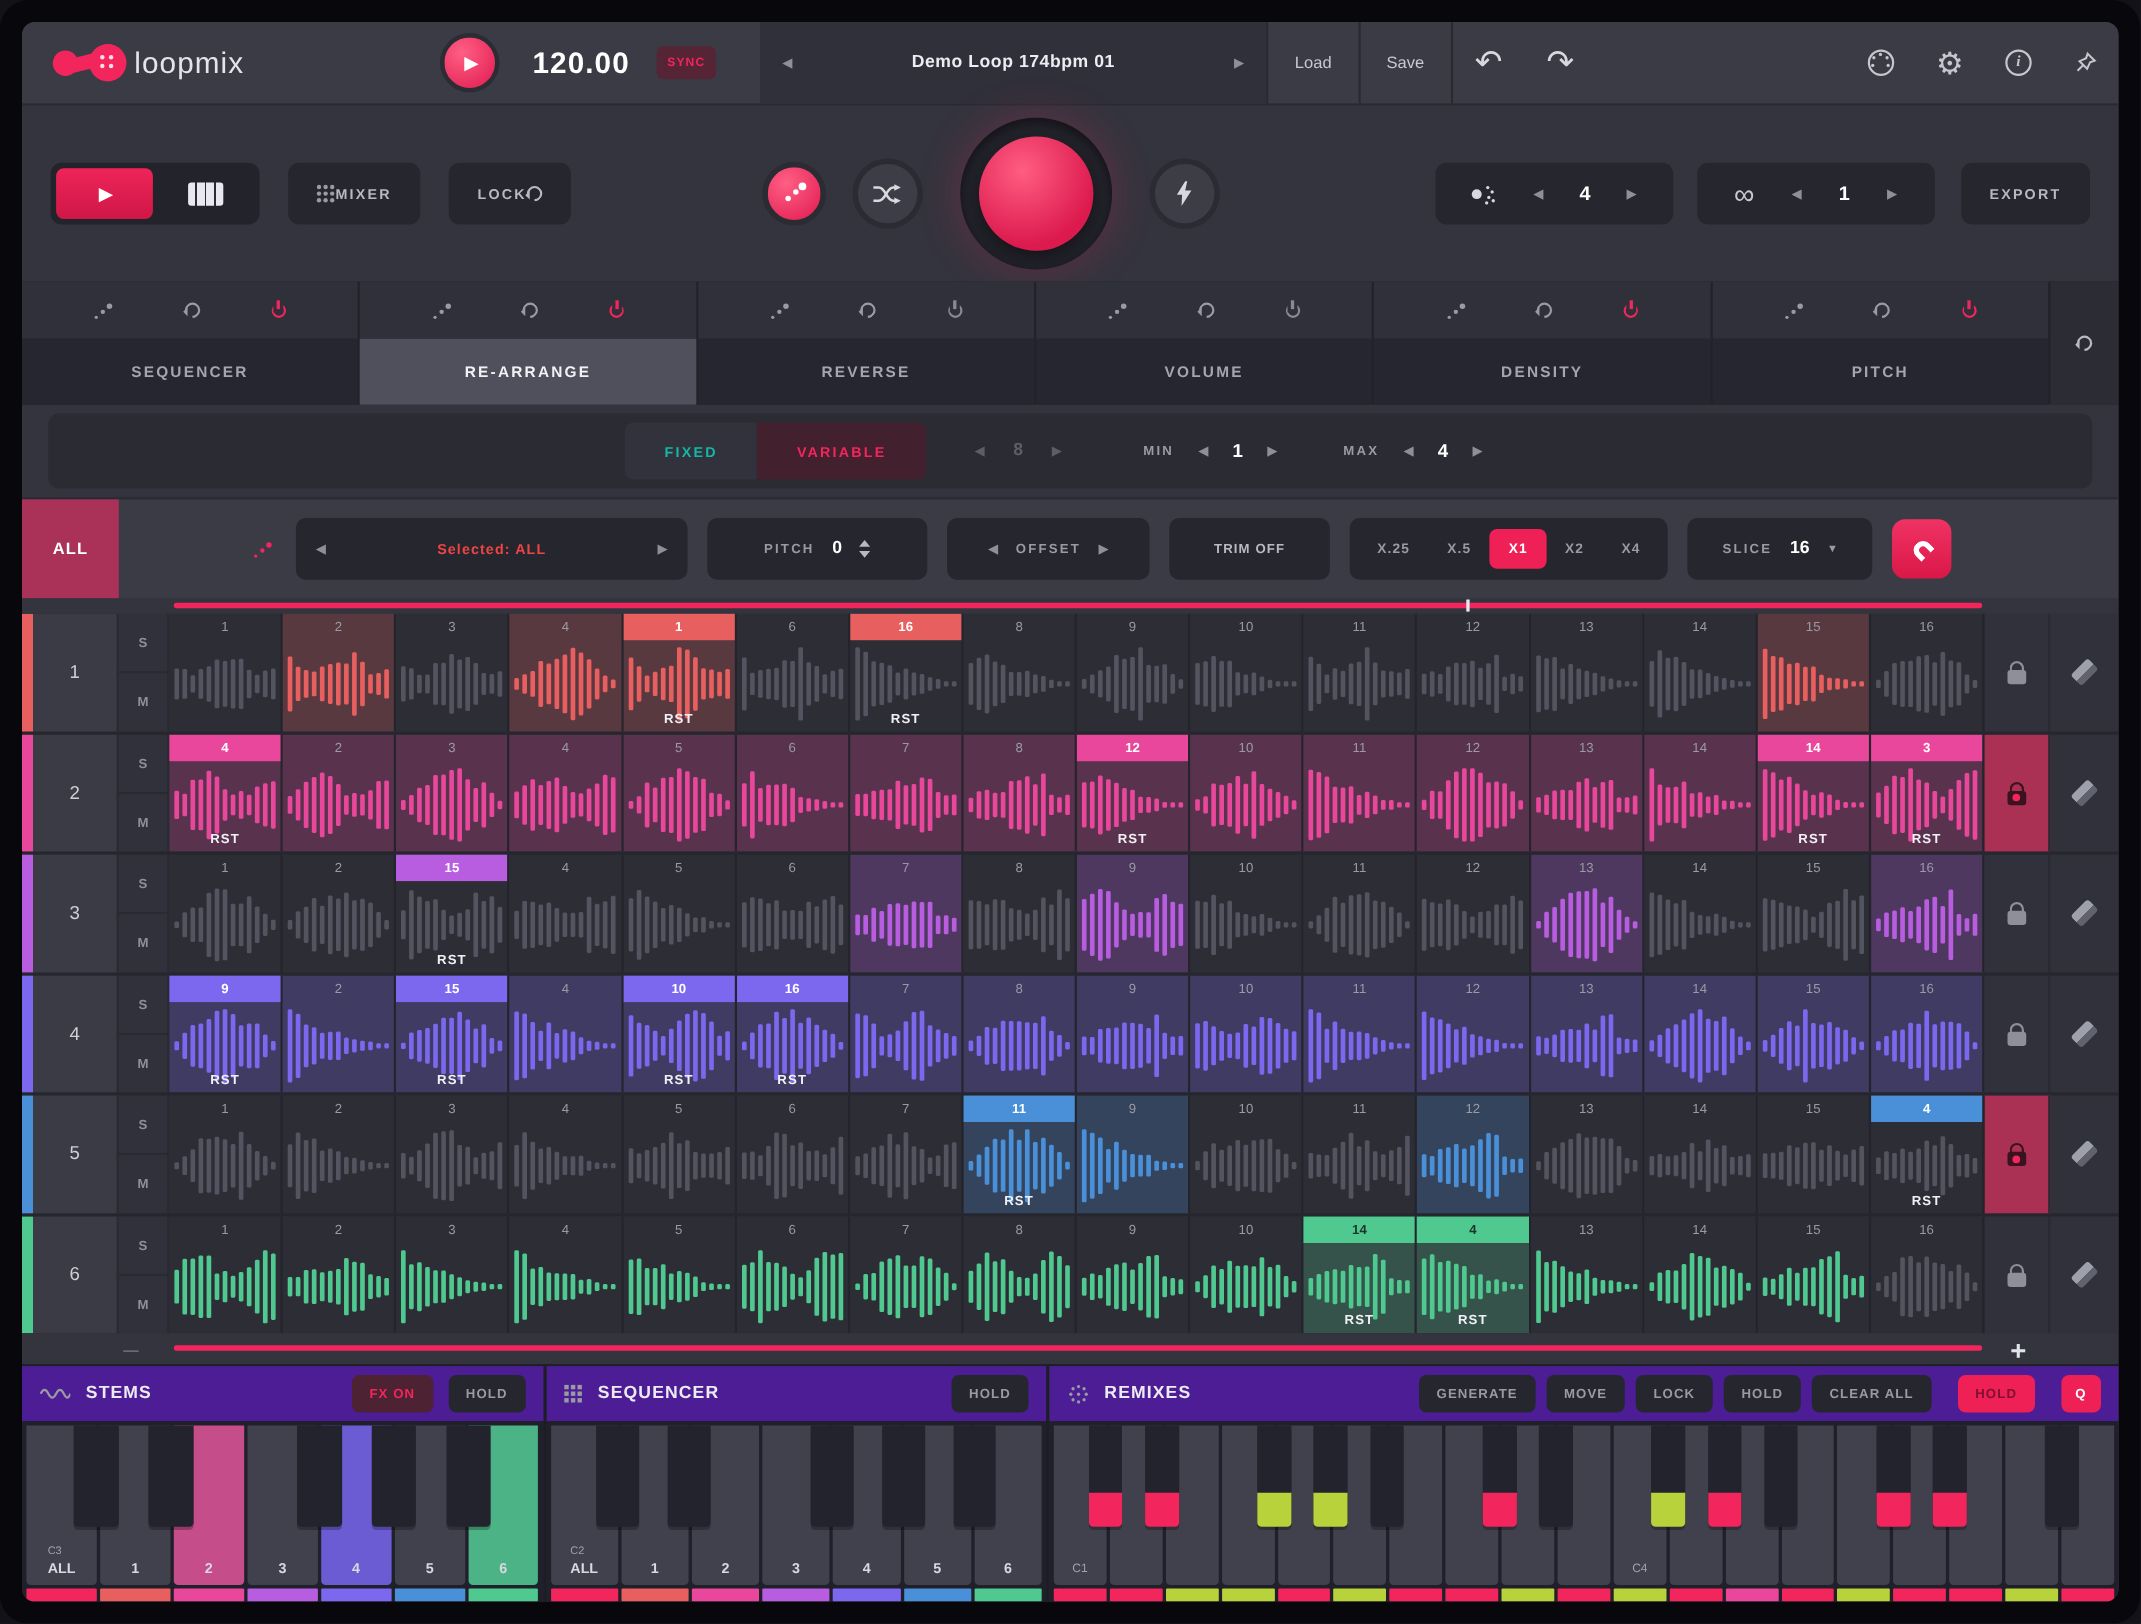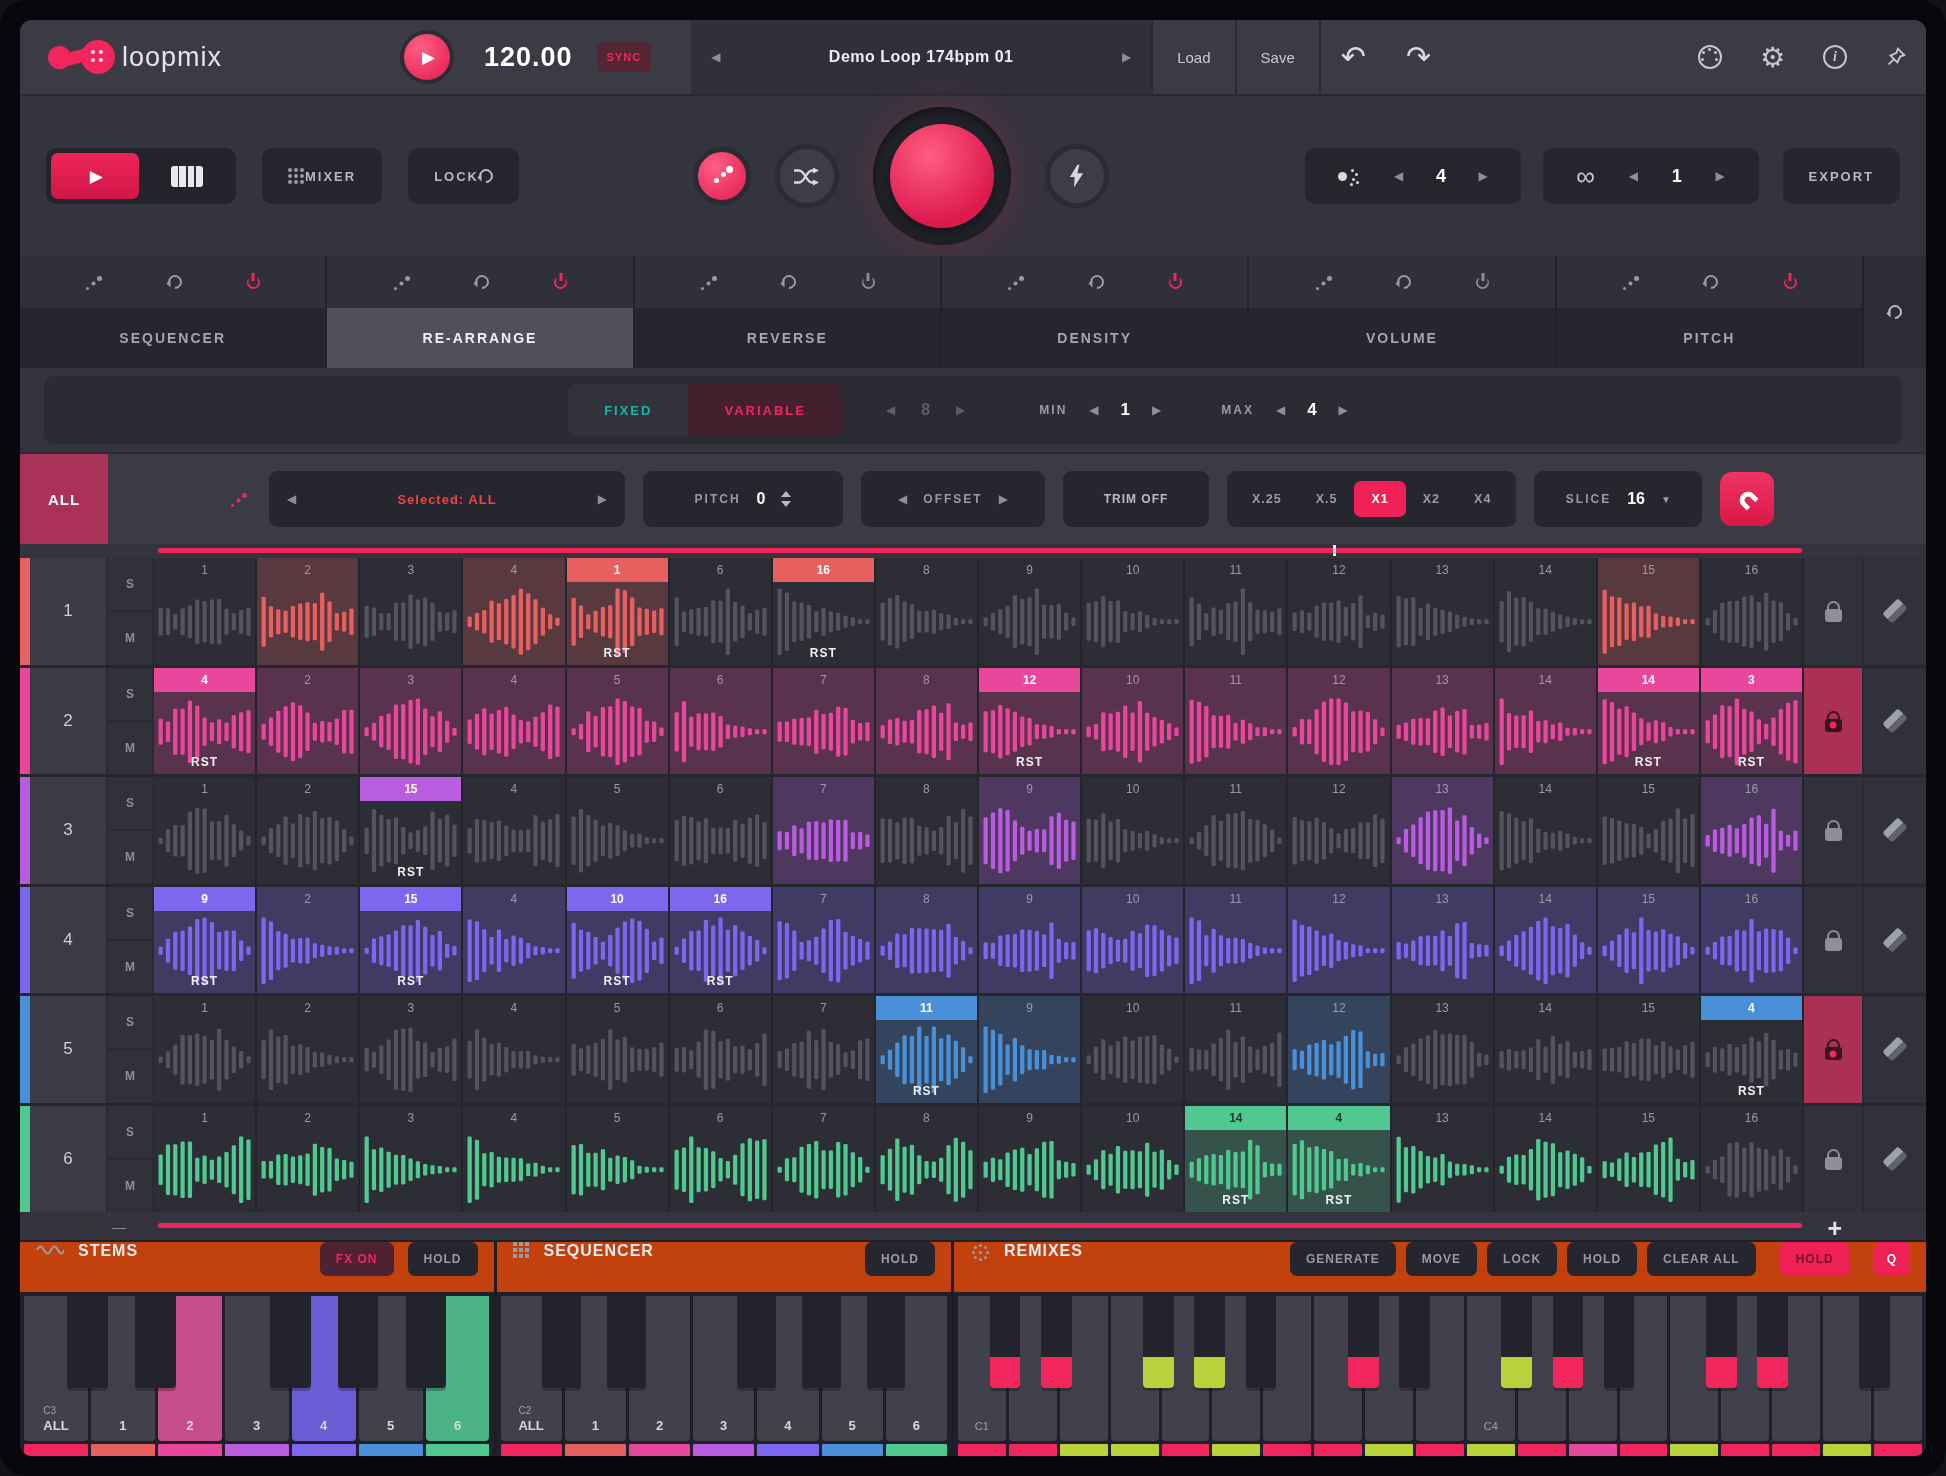--- a/index.html
+++ b/index.html
@@ -149,21 +149,21 @@
 .icon-lock.red::before{border-color:#3a1320}
 .icon-lock.red::after{content:"";position:absolute;left:50%;top:50%;transform:translate(-50%,-50%);width:7px;height:7px;border-radius:50%;background:#f2265c}
 .icon-eraser{width:22px;height:14px;border-radius:3px;transform:rotate(-45deg);background:linear-gradient(0deg,#62626e 0 45%,#9ea0ac 45%);display:inline-block}
 
 
 .bottom{flex:0 0 216px;display:flex;background:#2a2a33;border-top:2px solid #1f1f27}
 .panel{display:flex;flex-direction:column;border-right:3px solid #1d1d25}
 .panel.stems{width:25%}
 .panel.seqp{width:24%}
 .panel.remixp{flex:1;border-right:none}
-.phead{flex:0 0 50px;display:flex;align-items:flex-start;gap:14px;padding:0 16px;background:#c2410c}
+.phead{flex:0 0 50px;display:flex;align-items:center;gap:14px;padding:0 16px;background:#4c1d95}
 .ptitle{font-size:16px;font-weight:bold;letter-spacing:1px;color:#ecebf1}
 .spacer{flex:1}
 .hpill{height:34px;display:flex;align-items:center;padding:0 16px;border-radius:7px;font-size:12px;font-weight:bold;letter-spacing:1px;background:#26262e;color:#9a9aa5;cursor:pointer;white-space:nowrap}
 .hpill.fx{background:#4d2232;color:#f2265c}
 .hpill.hold-on{background:#ee2055;color:#7e1030}
 .hpill.q{background:#ee2055;color:#fff;padding:0 13px}
 .rbtns{display:flex;gap:10px;margin-left:auto;align-items:center}
 .kb{flex:1;position:relative;display:flex;flex-direction:column;background:#20202a;padding:4px 4px 0}
 .wkeys{flex:1;display:flex;gap:3px}
 .wkey{flex:1;position:relative;background:#41414d;border-radius:0 0 4px 4px;display:flex;align-items:flex-end;justify-content:center;cursor:pointer}
@@ -301,31 +301,31 @@
             <span class="icon-dots"></span>
             <span class="icon-refresh"></span>
             <span class="icon-power"></span>
           </div>
           <div class="tab-label">REVERSE</div>
         </div>
         <div class="tab">
           <div class="tab-icons">
             <span class="icon-dots"></span>
             <span class="icon-refresh"></span>
-            <span class="icon-power on"></span>
-          </div>
-          <div class="tab-label">DENSITY</div>
+            <span class="icon-power"></span>
+          </div>
+          <div class="tab-label">VOLUME</div>
         </div>
         <div class="tab">
           <div class="tab-icons">
             <span class="icon-dots"></span>
             <span class="icon-refresh"></span>
-            <span class="icon-power"></span>
-          </div>
-          <div class="tab-label">VOLUME</div>
+            <span class="icon-power on"></span>
+          </div>
+          <div class="tab-label">DENSITY</div>
         </div>
         <div class="tab">
           <div class="tab-icons">
             <span class="icon-dots"></span>
             <span class="icon-refresh"></span>
             <span class="icon-power on"></span>
           </div>
           <div class="tab-label">PITCH</div>
         </div>
     <div class="tab-cap">

